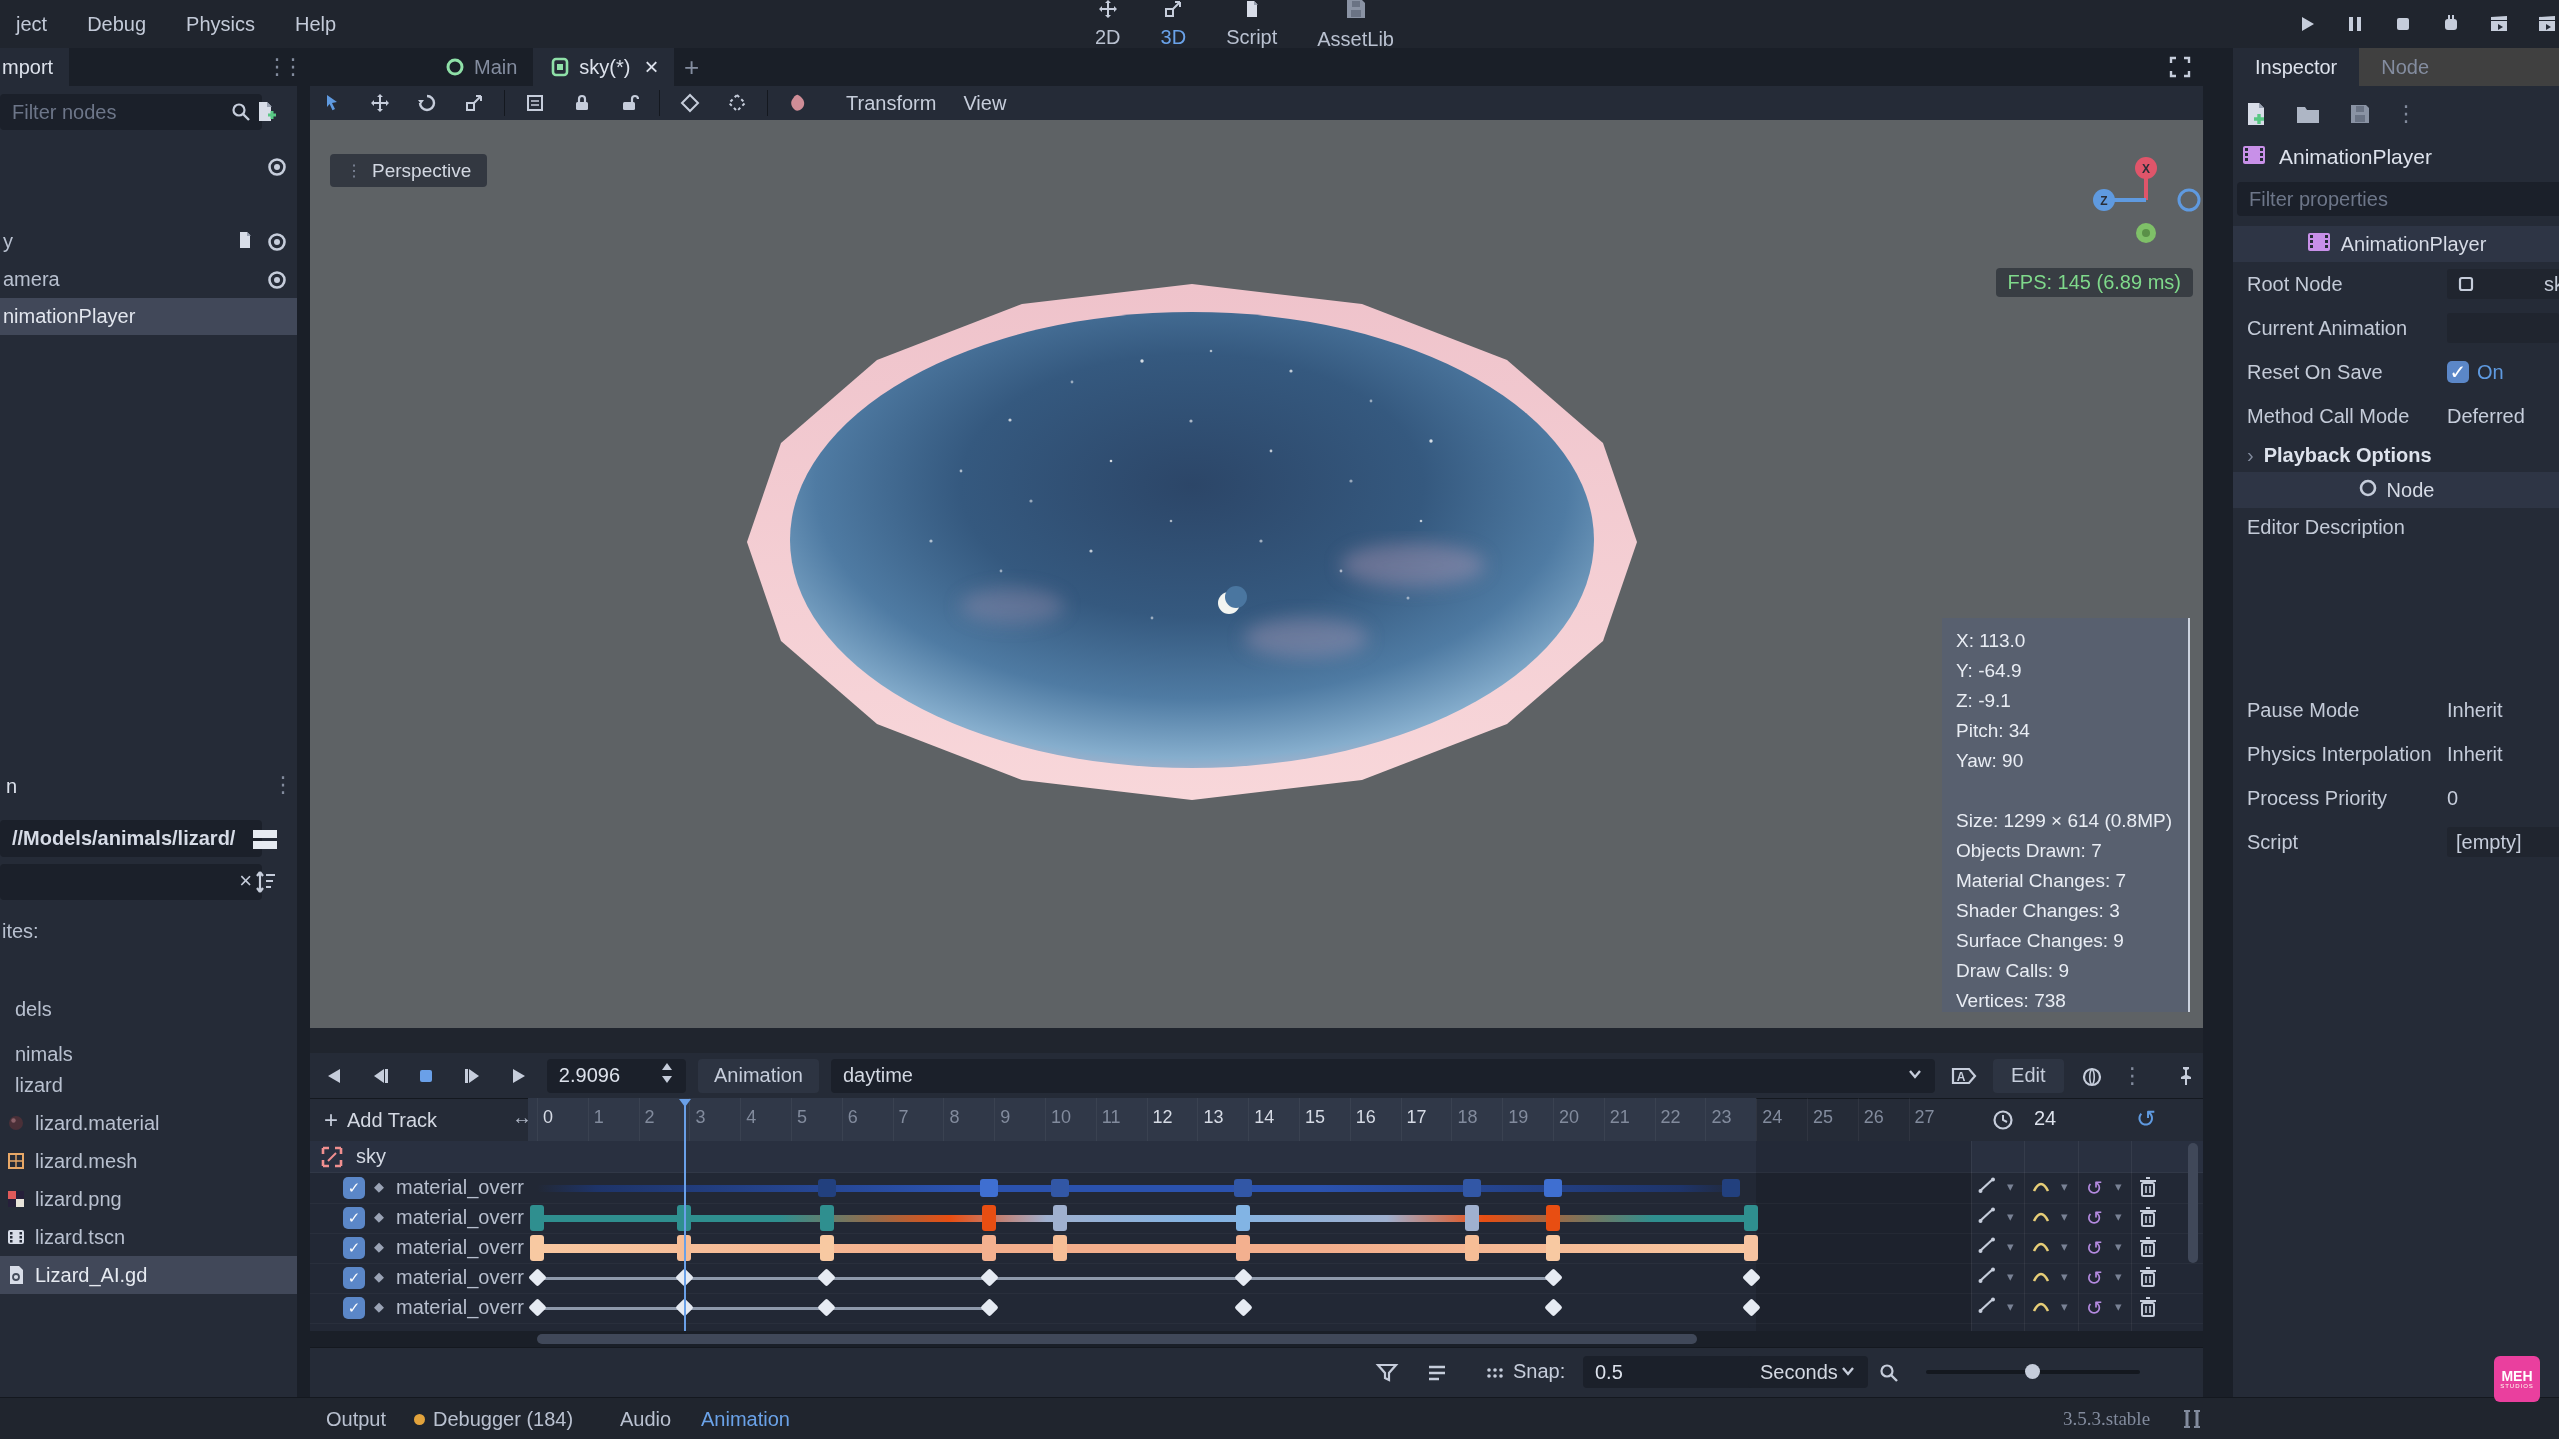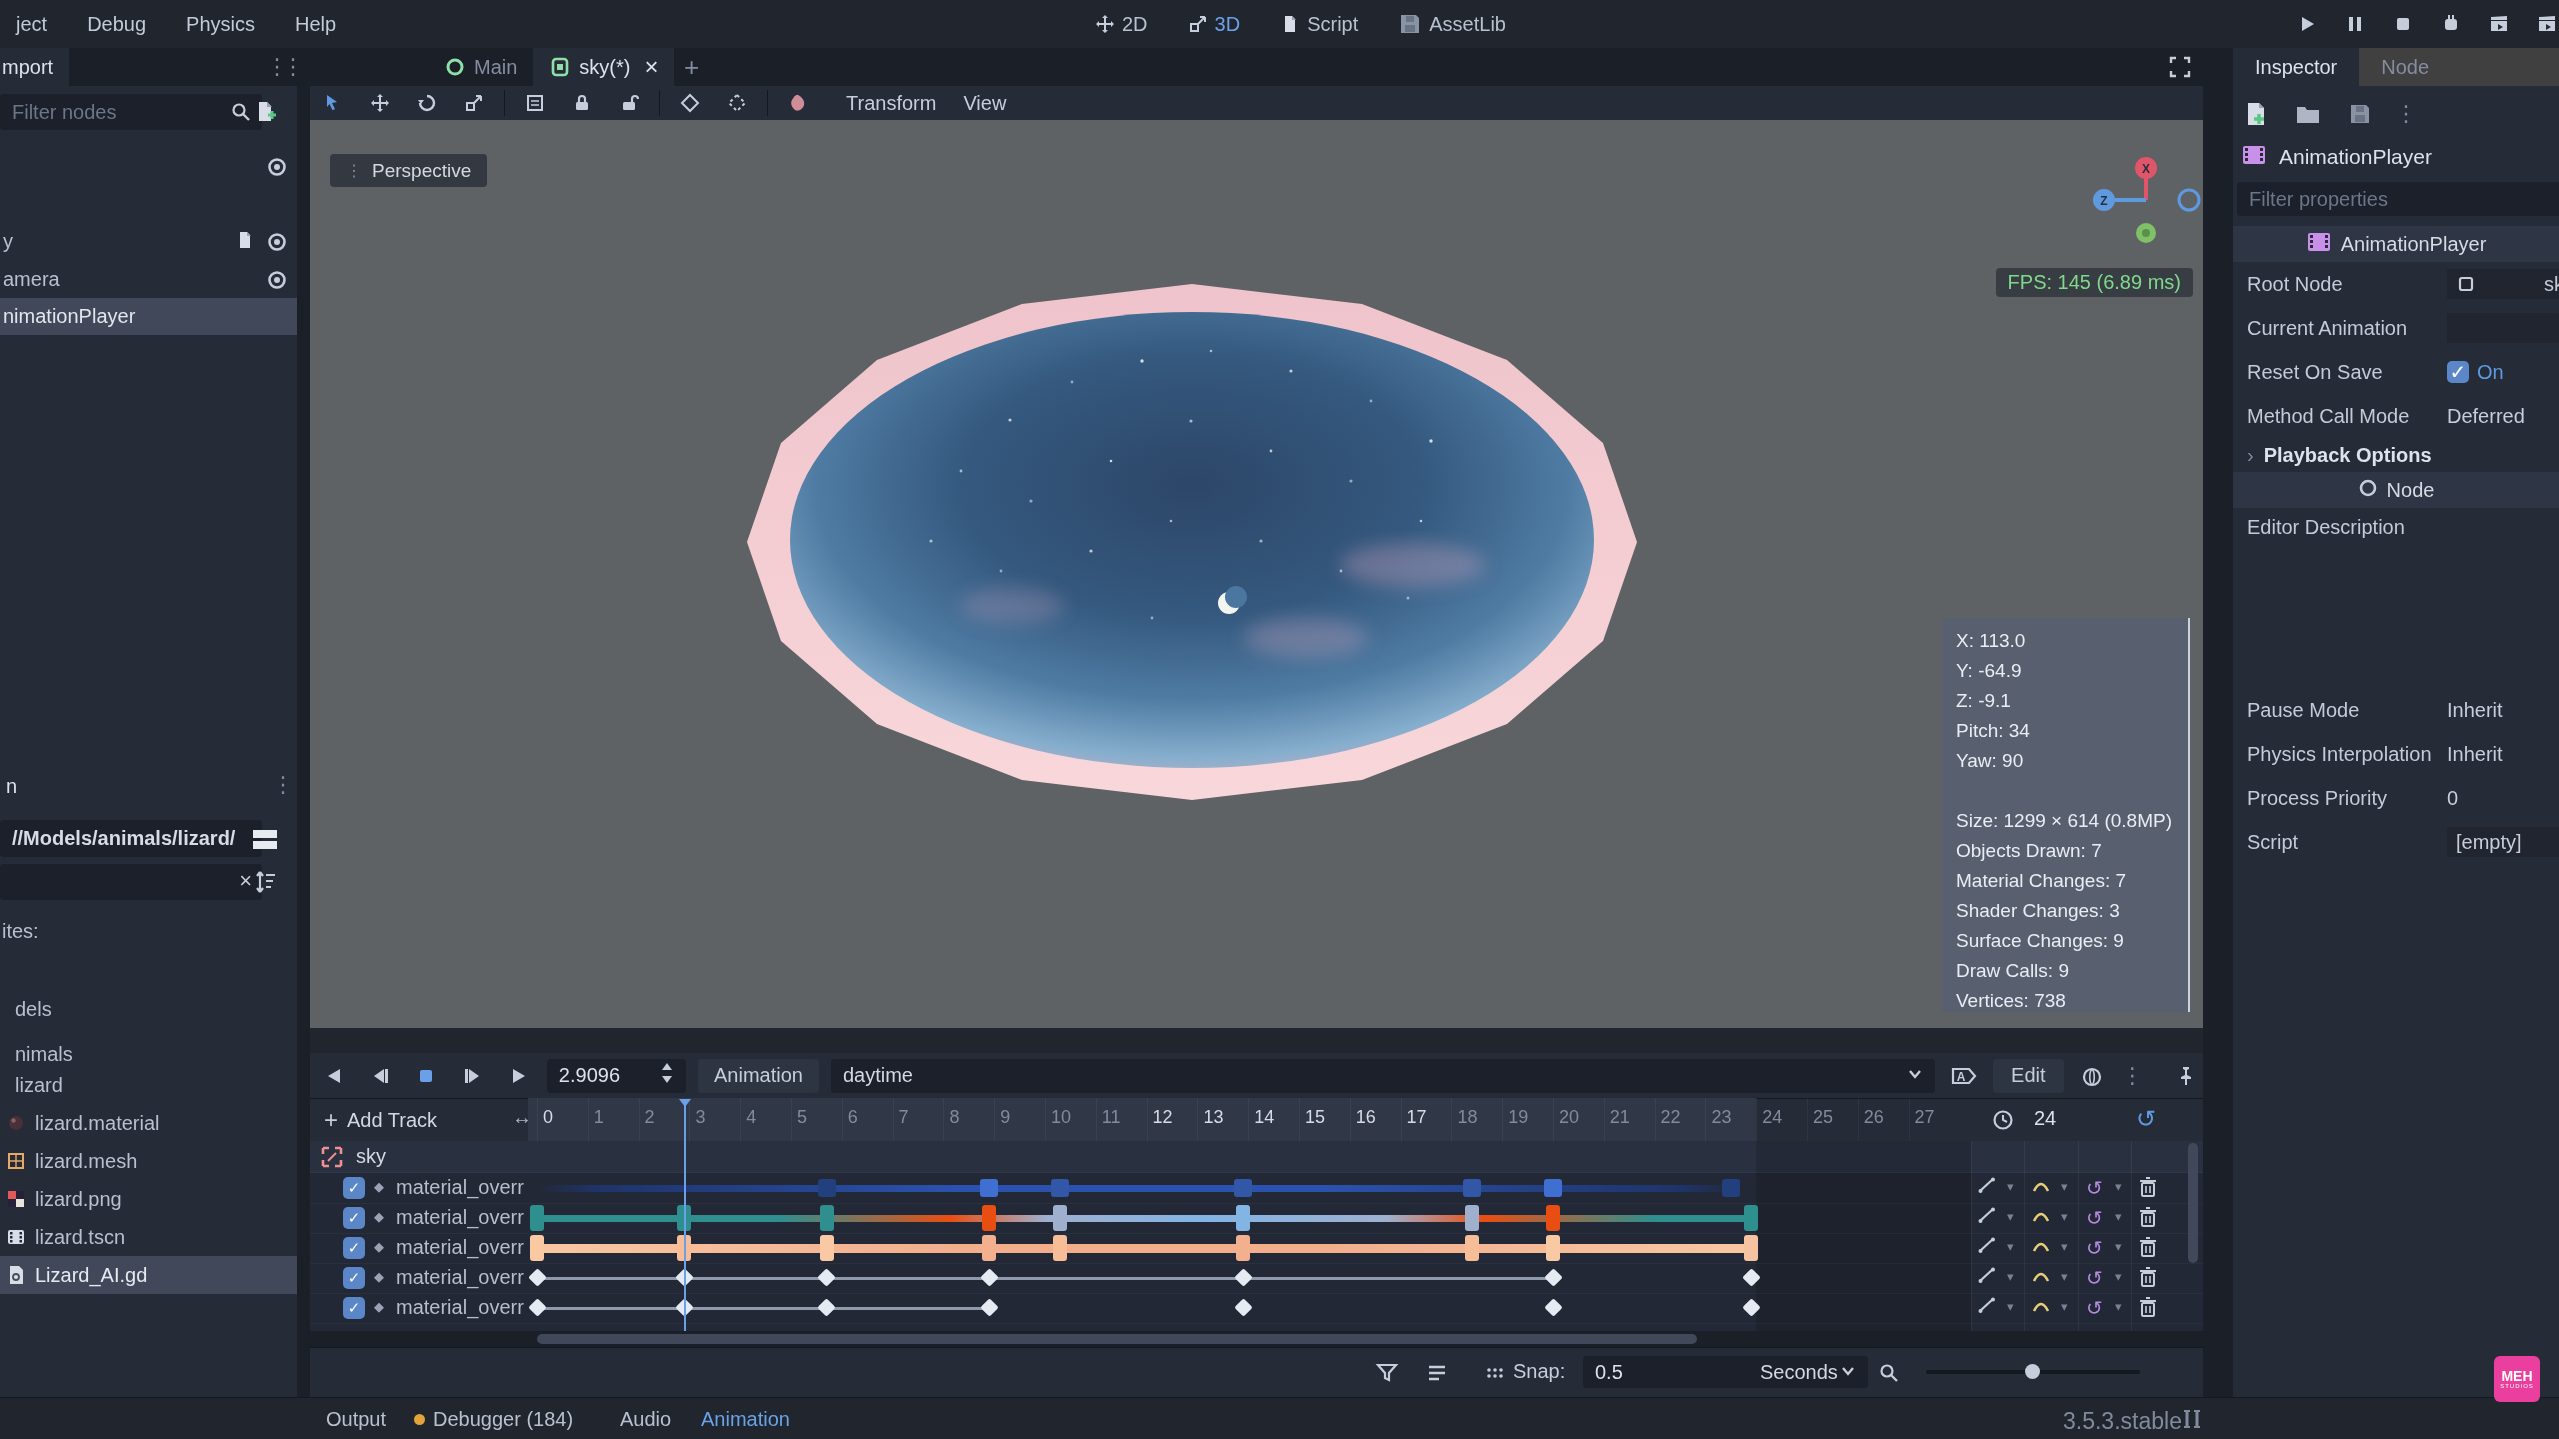--- a/index.html
+++ b/index.html
@@ -11,21 +11,21 @@
   .dim{color:#828b9d;}
   .accent{color:#5f9ae0;}
   .ibtn{display:inline-flex;align-items:center;justify-content:center;width:34px;height:34px;}
   .ibtn svg{display:block;}
   .tab{display:flex;align-items:center;gap:8px;padding:0 16px;height:38px;color:#848da0;}
   .tab.active{background:#252b37;color:#dde2ec;}
   .input{background:#1b202a;border-radius:4px;color:#6d7689;display:flex;align-items:center;padding:0 12px;}
   .treerow{position:absolute;left:0;width:297px;height:37px;display:flex;align-items:center;color:#b8c0cf;}
   .treerow.sel{background:#414859;color:#e2e6ee;}
   .menu-item{padding:0 4px;color:#c3cad8;}
-  .mode{display:flex;gap:7px;align-items:center;color:#b9c1d0;}
+  .mode{display:flex;gap:7px;align-items:center;color:#b9c1d0;flex-direction:column;}
   .mode.active{color:#6aa2e8;}
   .vbtn{background:#2d3442;border-radius:4px;display:inline-flex;align-items:center;justify-content:center;}
   .ruler-num{position:absolute;top:9px;font-size:18px;color:#828b9d;}
   .ruler-num.bright{color:#d6dbe5;}
   .trackrow{position:absolute;left:0;width:1893px;height:30px;border-bottom:1px solid rgba(255,255,255,.035);}
   .key{position:absolute;border-radius:3px;}
   .tline{position:absolute;border-radius:2px;}
   .tctl{position:absolute;display:flex;align-items:center;color:#c6cddb;}
   .caret{font-size:13px;color:#79829551;color:#798295;margin-left:3px;}
   .prow{height:44px;display:flex;align-items:center;justify-content:space-between;padding-left:14px;}
@@ -871,21 +871,21 @@
           <circle cx="9" cy="9" r="5.5" fill="none" stroke="#c6cddb" stroke-width="2.2"></circle>
           <path d="M13 13l6 6" stroke="#c6cddb" stroke-width="2.4"></path>
         </svg>
       </span>
     <div class="abs" style="left:1616px;top:22px;width:214px;height:4px;border-radius:2px;background:#14181f;">
       <div style="position:absolute;left:99px;top:-6px;width:15px;height:15px;border-radius:50%;background:#c6cddb;"></div>
     </div>
   </div>
 
   <div class="abs" id="statusbar" style="left:0;top:1397px;width:2559px;height:42px;background:#20252e;border-top:1px solid #14181f;">
-    <span class="abs dim" style="left:2063px;top:10px;font-size:23px;">3.5.3.stable</span>
+    <span class="abs dim" style="left:2063px;top:10px;font-size:19px;font-family:Liberation Serif, serif;">3.5.3.stable</span>
     <span class="abs ibtn" style="left:2175px;top:4px;">
         <svg width="22" height="22">
           <path d="M6 3v16M16 3v16" stroke="#828b9d" stroke-width="3"></path>
           <path d="M3 3h6M3 19h6M13 3h6M13 19h6" stroke="#828b9d" stroke-width="2"></path>
         </svg>
       </span>
   <span class="statitem" style="left: 326px;">
         <span>Output</span>
       </span>
       <span class="statitem" style="left: 414px;">

